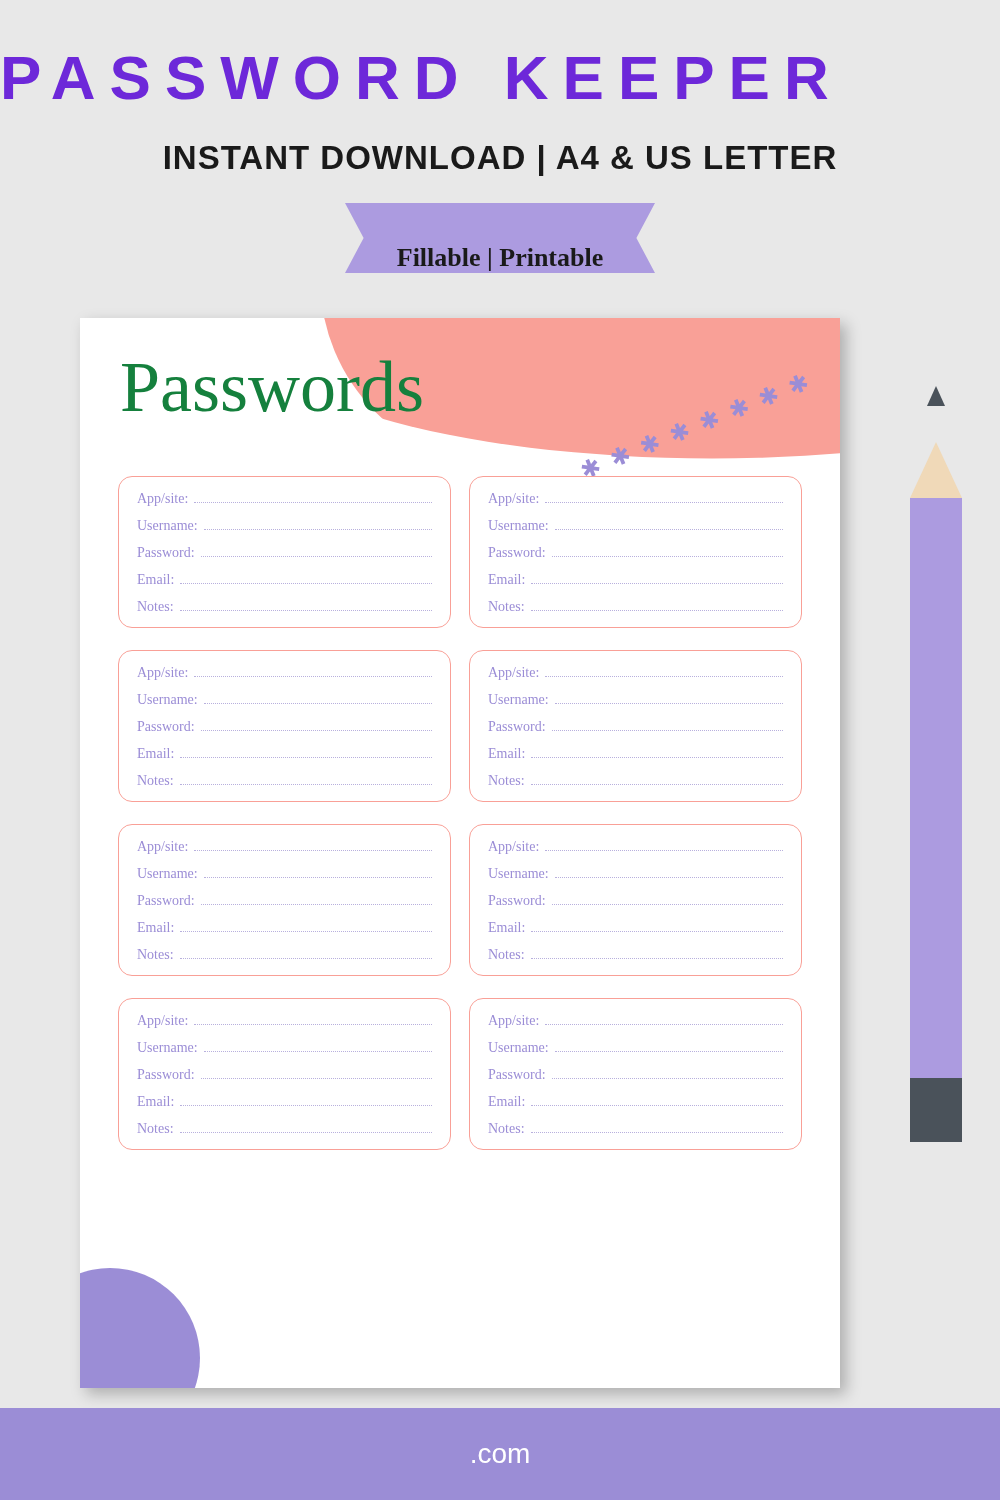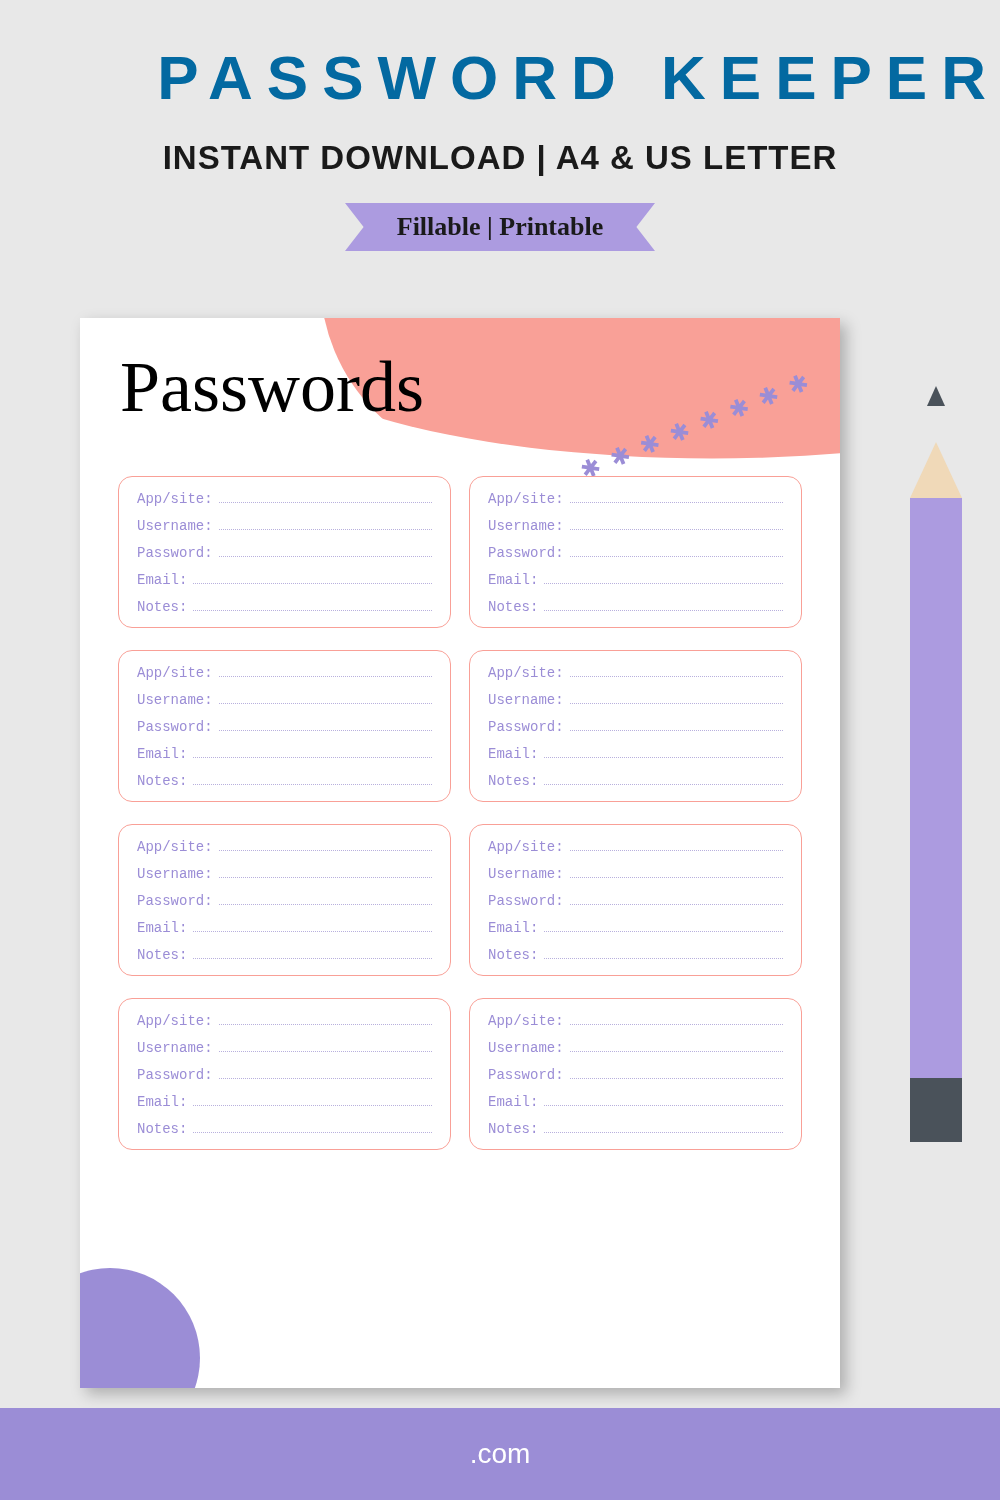--- a/index.html
+++ b/index.html
@@ -5,42 +5,42 @@
     * { margin: 0; padding: 0; box-sizing: border-box; }
     body {
       width: 1000px;
       height: 1500px;
       background: #e8e8e8;
       font-family: Arial, sans-serif;
       position: relative;
       overflow: hidden;
     }
     .main-title {
-      text-align: right;
+      text-align: left;
       font-size: 62px;
       font-weight: 900;
       letter-spacing: 14px;
-      color: #0369a1;
+      color: #6d28d9;
       padding-top: 42px;
     }
     .subtitle {
       text-align: center;
       font-size: 33px;
       font-weight: 700;
       letter-spacing: 1px;
       color: #1a1a1a;
       margin-top: 26px;
     }
     .ribbon {
       width: 310px;
-      height: 48px;
+      height: 70px;
       background: #ac9be0;
       margin: 26px auto 0;
       display: flex;
-      align-items: center;
+      align-items: flex-end;
       justify-content: center;
       position: relative;
       clip-path: polygon(0 0, 100% 0, 94% 50%, 100% 100%, 0 100%, 6% 50%);
     }
     .ribbon-text {
       font-family: 'Brush Script MT', cursive;
       font-size: 26px;
       font-weight: 600;
       color: #1a1a1a;
     }
@@ -85,21 +85,21 @@
       color: #9b8dd6;
       top: -4px;
       left: 0;
     }
     .page-heading {
       position: absolute;
       top: 28px;
       left: 40px;
       font-family: 'Brush Script MT', cursive;
       font-size: 72px;
-      color: #000000;
+      color: #15803d;
       font-weight: 400;
     }
     .cards-grid {
       position: absolute;
       top: 158px;
       left: 38px;
       right: 38px;
       display: grid;
       grid-template-columns: 1fr 1fr;
       gap: 22px 18px;
@@ -111,21 +111,21 @@
       background: #fff;
     }
     .field-row {
       display: flex;
       align-items: baseline;
       margin-bottom: 11px;
       gap: 6px;
     }
     .field-row:last-child { margin-bottom: 0; }
     .field-label {
-      font-family: Liberation Mono, monospace;
+      font-family: Liberation Serif, serif;
       font-size: 14px;
       color: #9b8dd6;
       font-weight: 500;
       white-space: nowrap;
       text-align: right;
     }
     .field-line {
       flex: 1;
       border-bottom: 1px dotted #b8b0dd;
       height: 10px;

